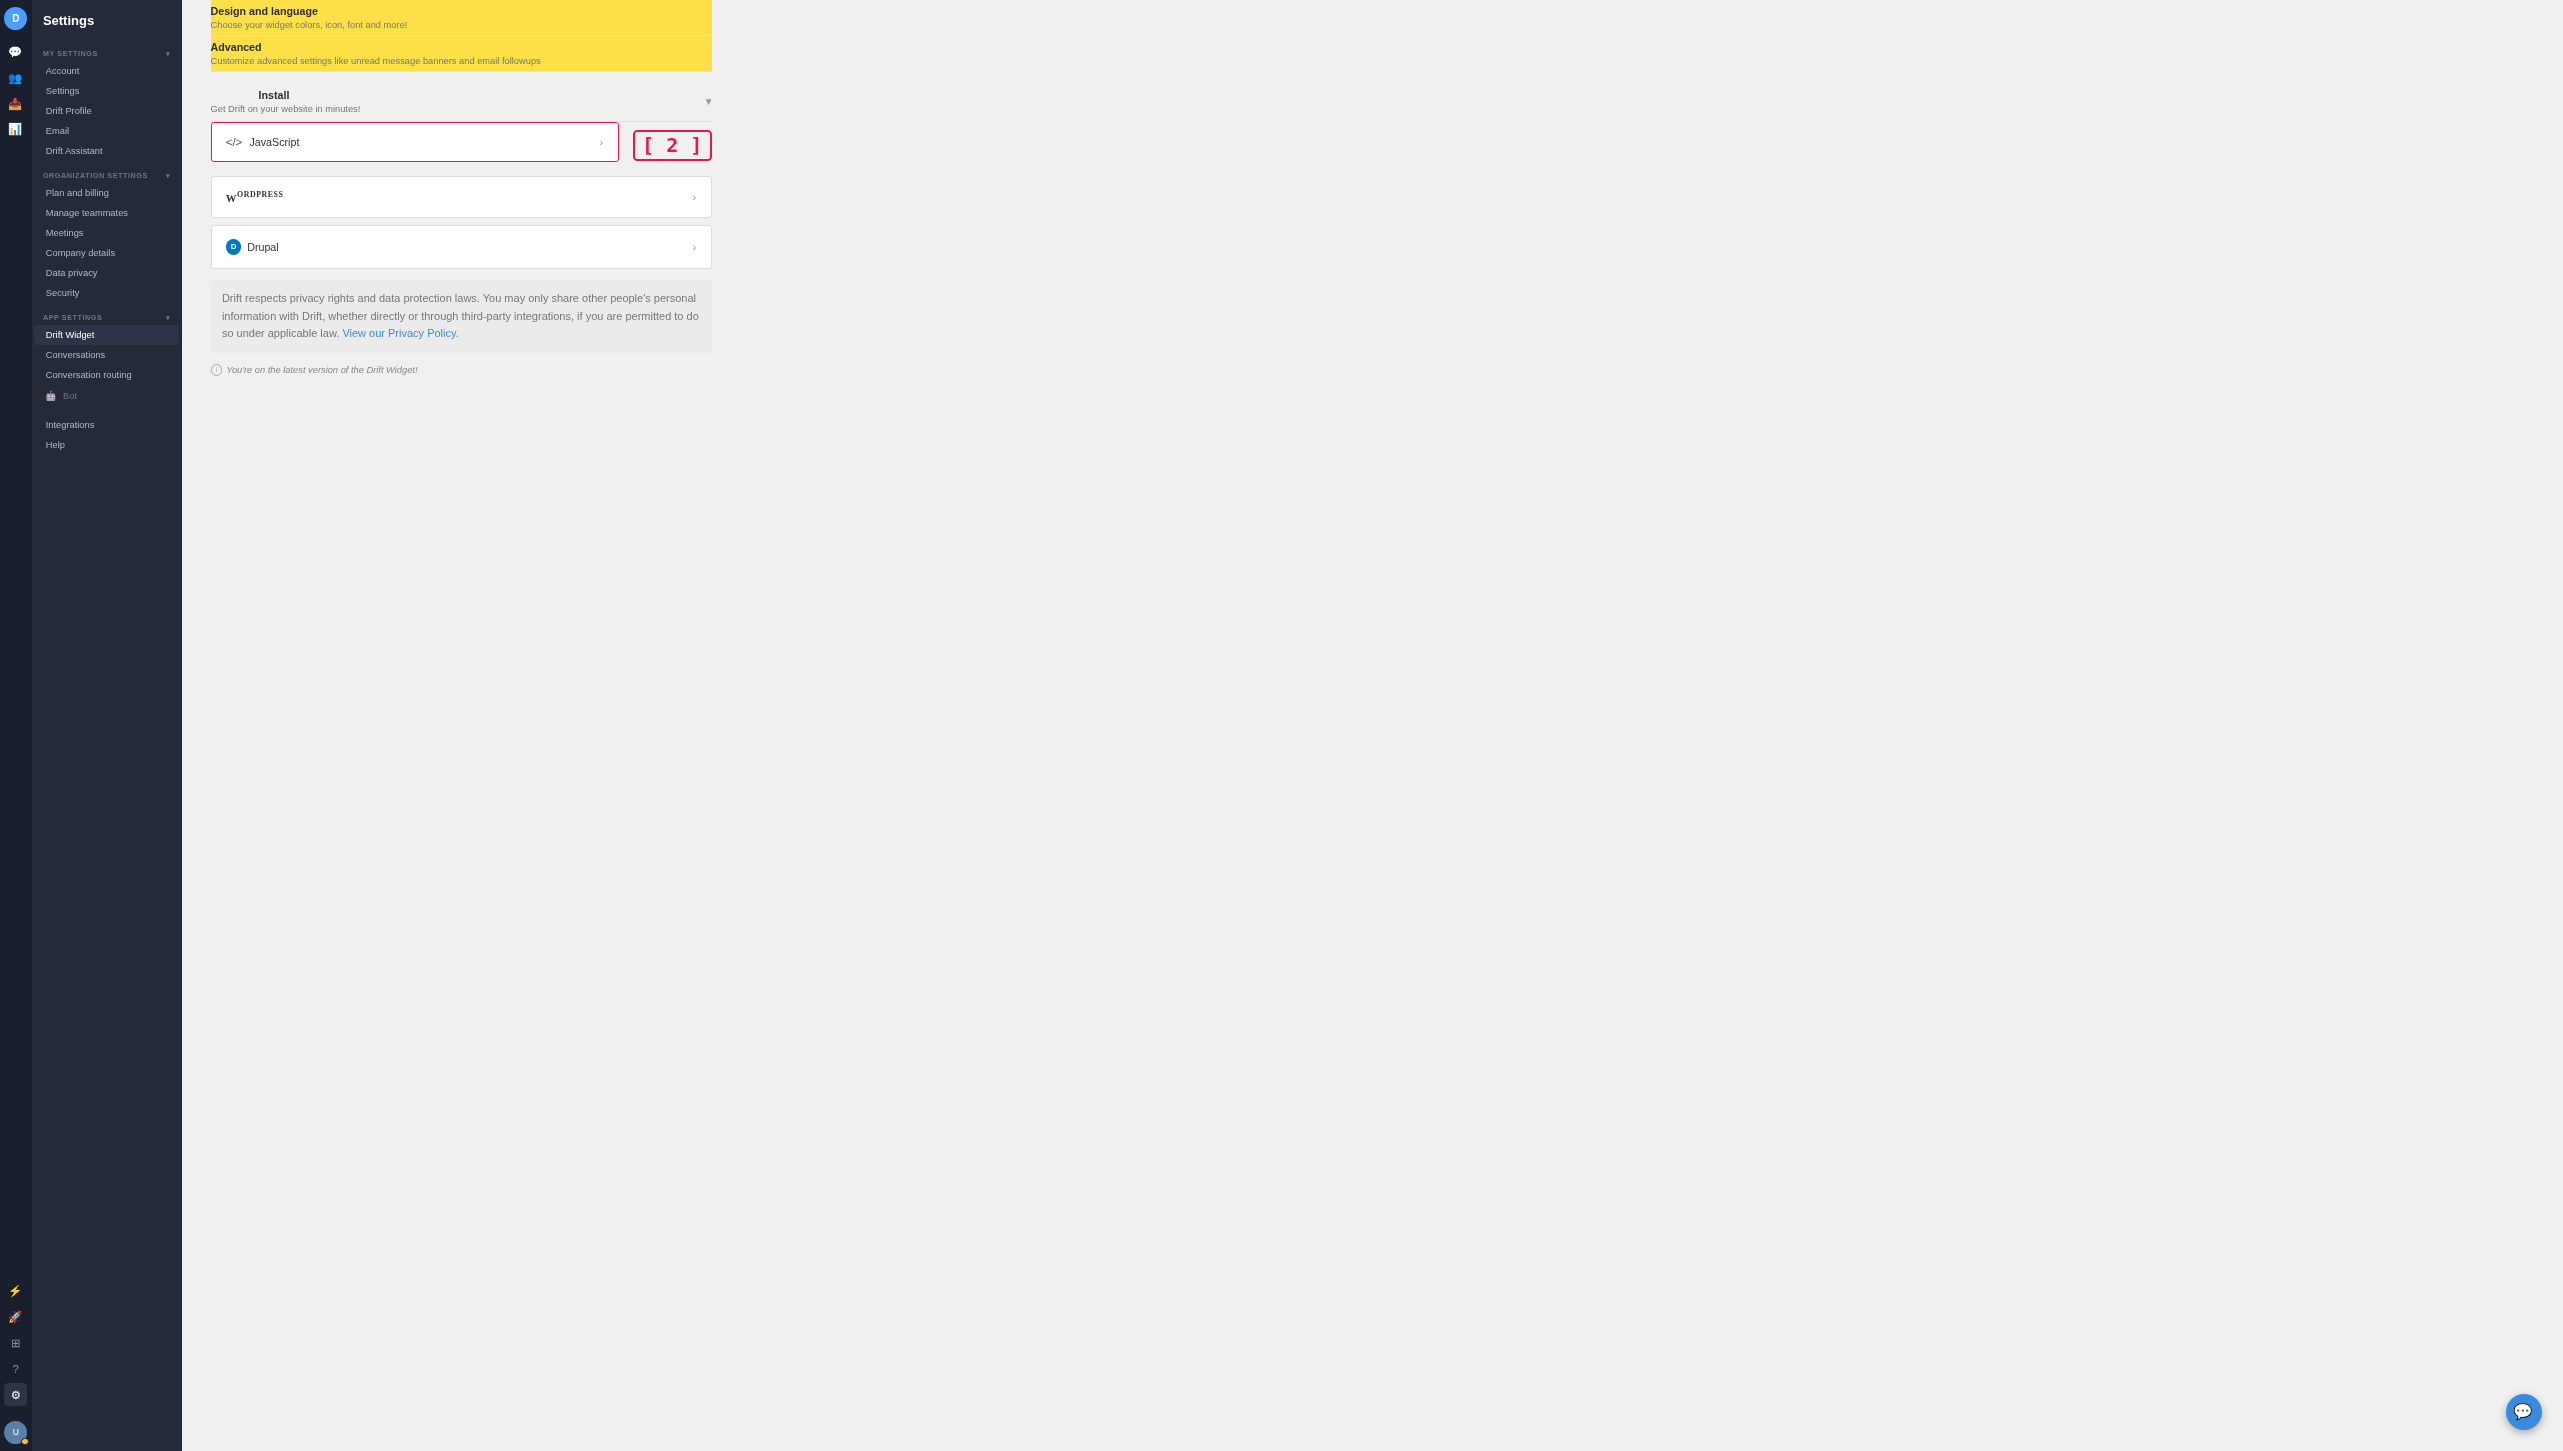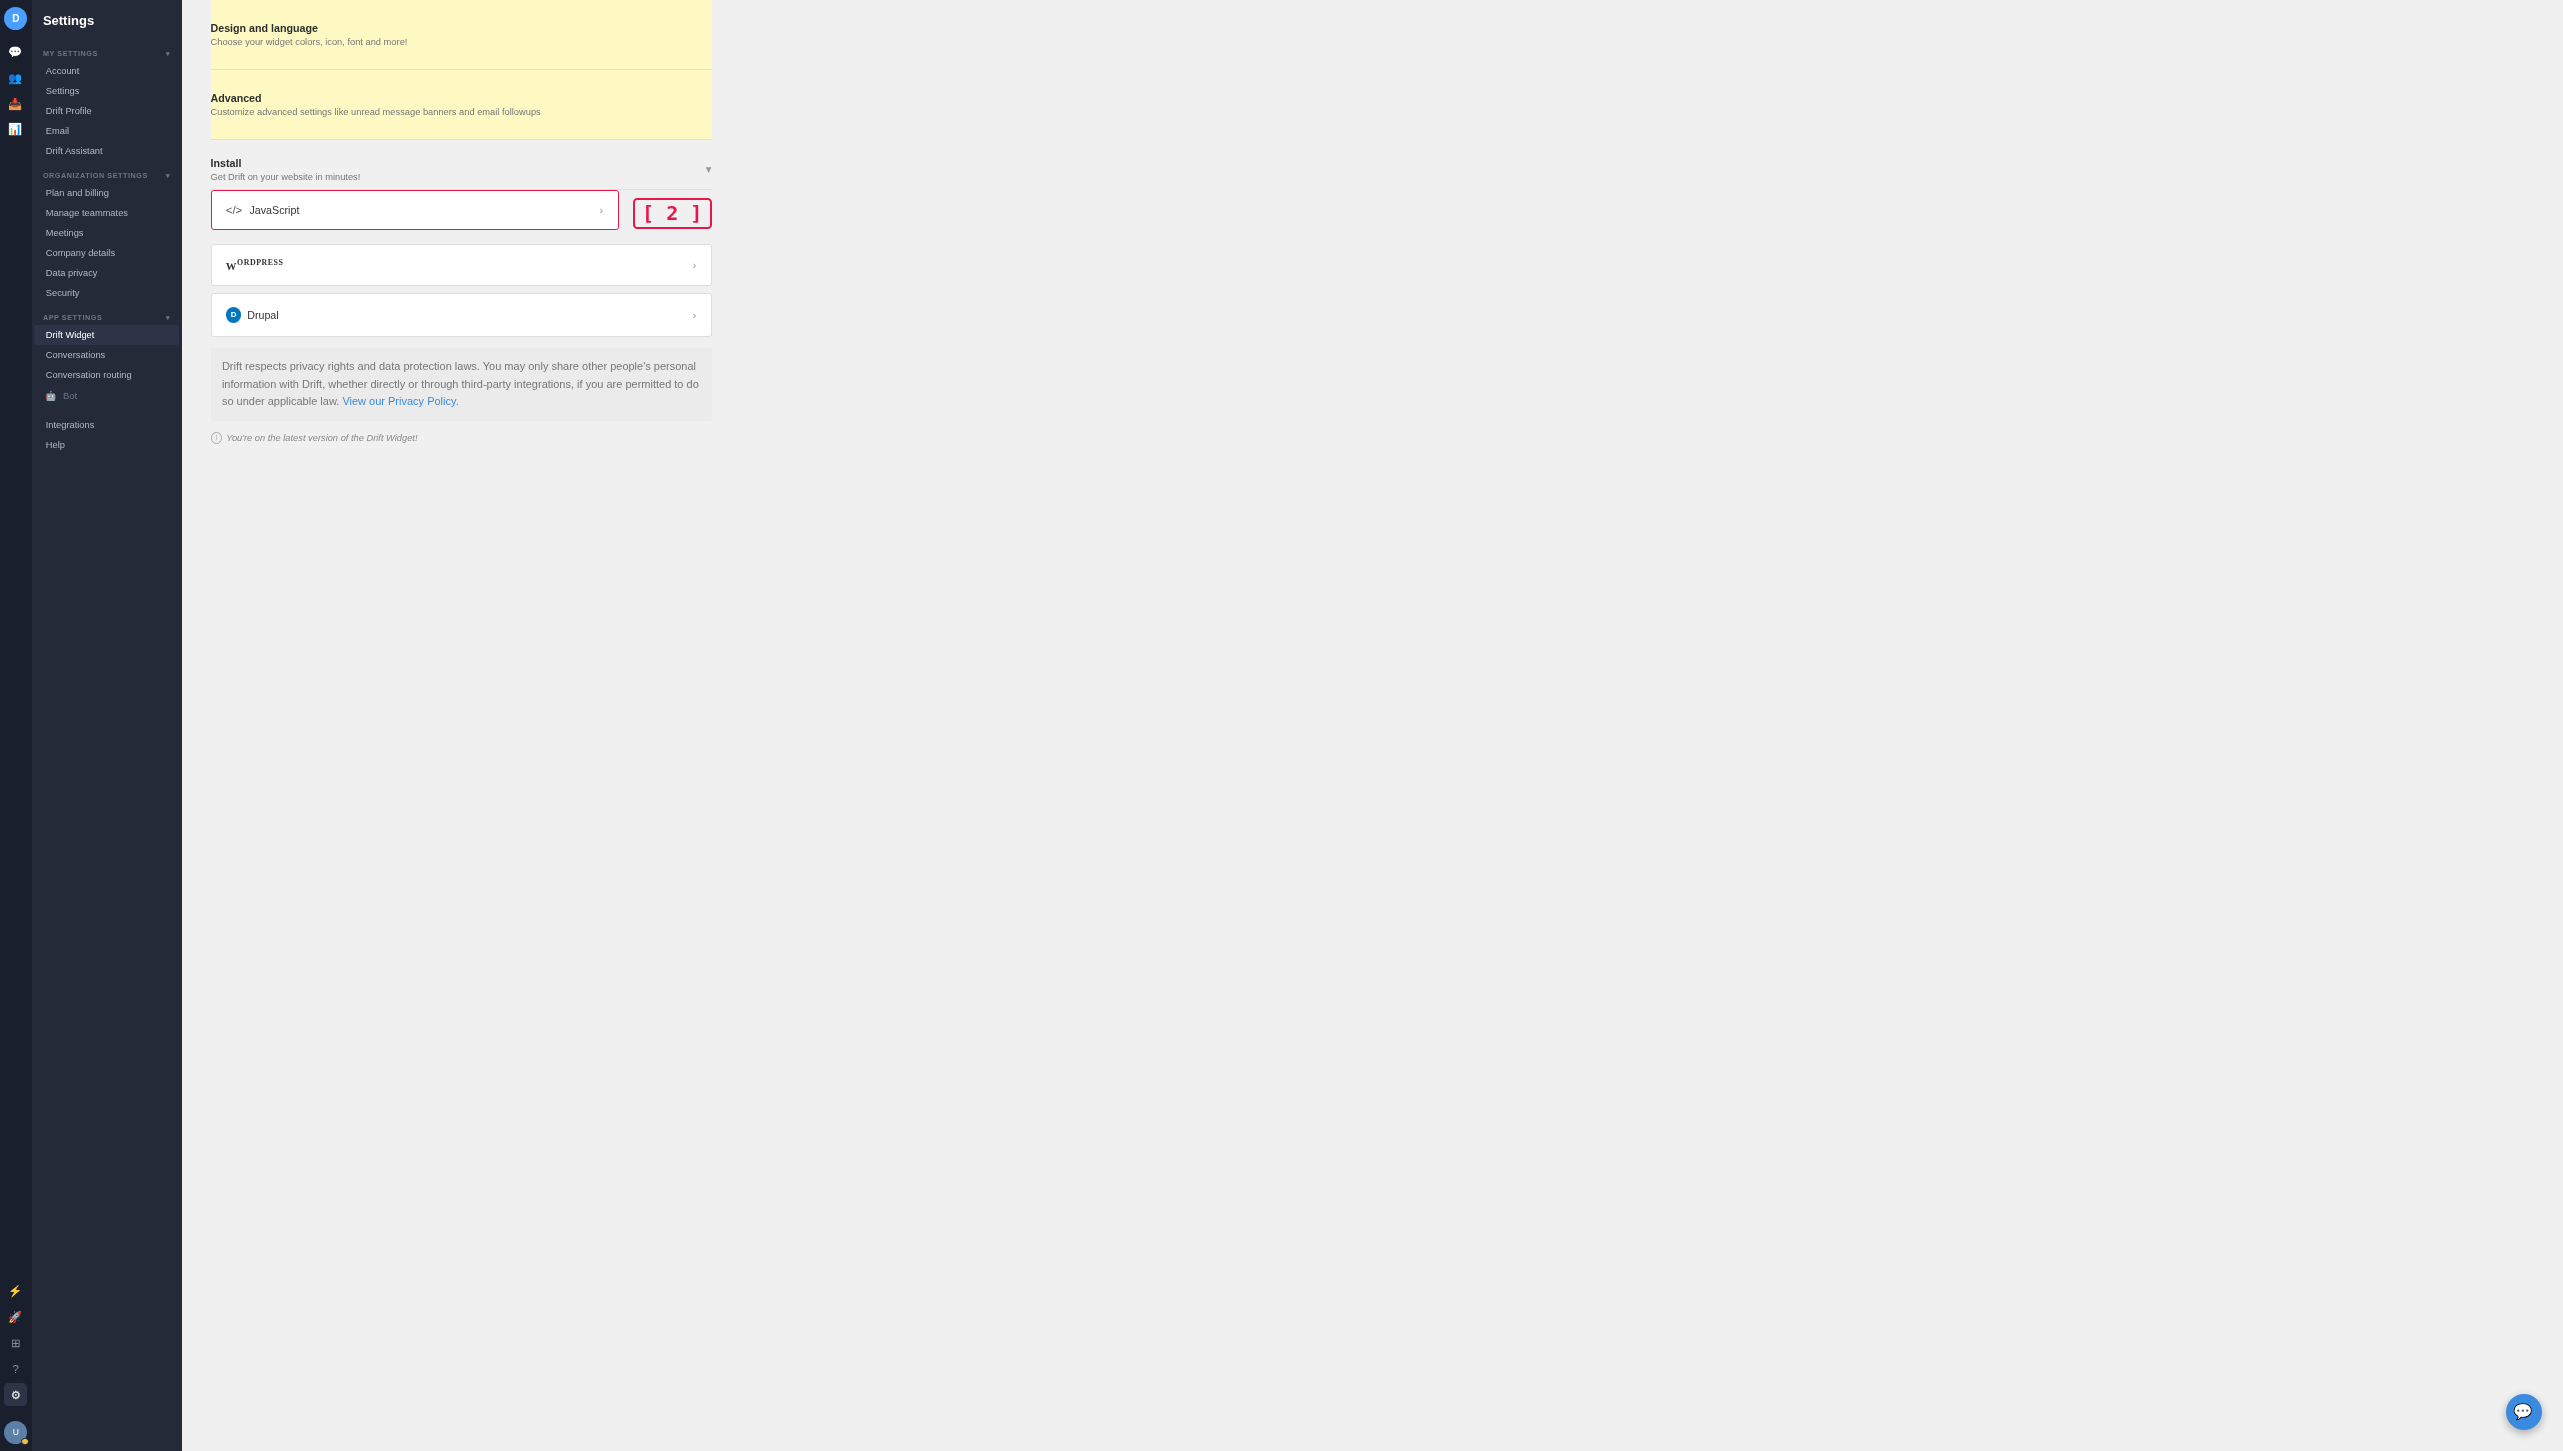--- a/index.html
+++ b/index.html
@@ -107,23 +107,23 @@
       overflow-y: auto;
       padding: 0 29px 29px;
     }
 
     .content-section {
       background: transparent;
       max-width: 501px;
     }
 
     .section-row {
-      background: #fef9c3;
+      background: #fde047;
       border-bottom: 0.7px solid #e0e0e0;
-      padding: 22px 0;
+      padding: 5px 0;
       display: flex;
       justify-content: space-between;
       align-items: center;
     }
     .section-row:last-of-type { border-bottom: none; }
     .section-row-text h3 {
       font-size: 10.7px;
       font-weight: 600;
       color: #2d2d2d;
       margin-bottom: 2.9px;
@@ -143,20 +143,21 @@
       justify-content: space-between;
       align-items: center;
       padding: 17px 0 7.2px;
       border-bottom: 0.7px solid #e0e0e0;
     }
     .install-header-left h3 {
       font-size: 10.7px;
       font-weight: 600;
       color: #2d2d2d;
       margin-bottom: 2.9px;
+      margin-left: 48px;
     }
     .install-header-left p {
       font-size: 9.3px;
       color: #777;
     }
     .install-link {
       display: flex;
       align-items: center;
       gap: 4.3px;
       padding: 7.2px 0 11.4px;

